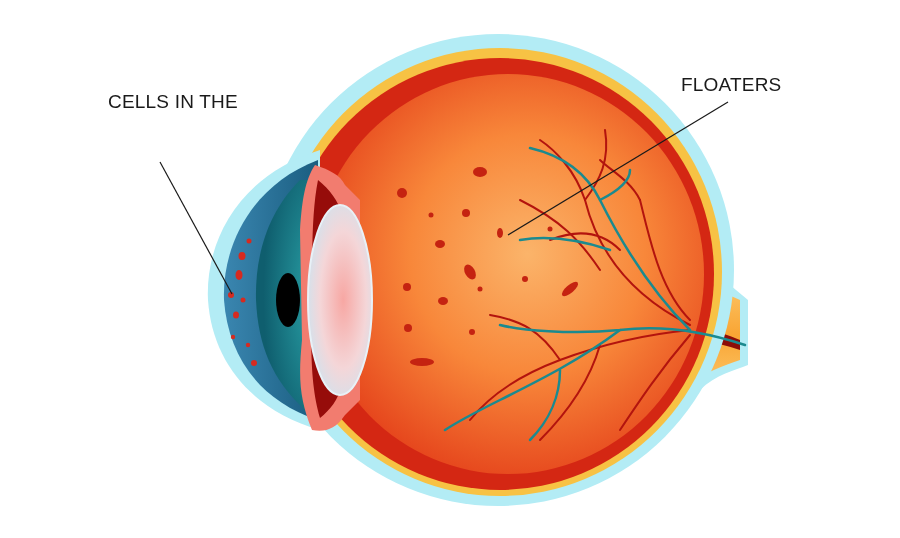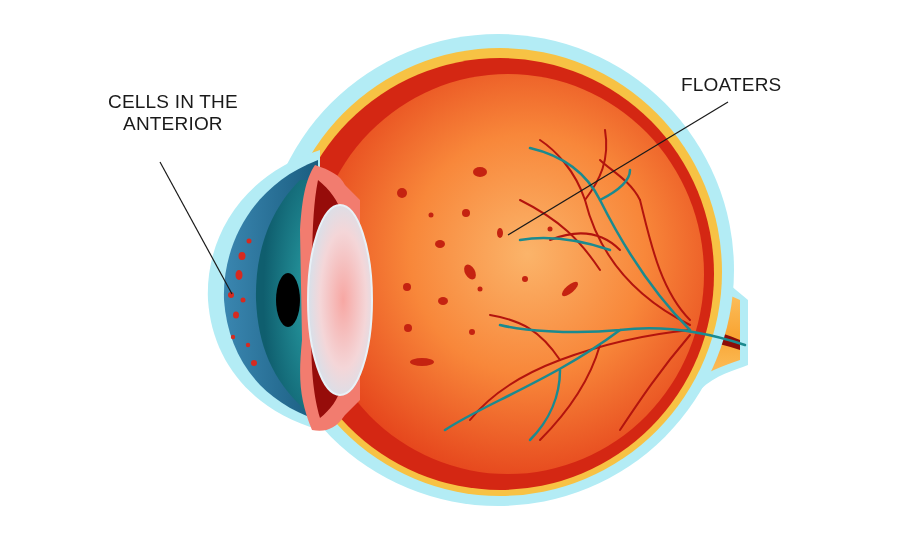--- a/index.html
+++ b/index.html
@@ -1,17 +1,17 @@
 <!DOCTYPE html>
 <html><head>
 <meta charset="utf-8">
 <style>
   html,body{margin:0;padding:0;background:#ffffff;}
   body{width:900px;height:538px;overflow:hidden;position:relative;font-family:"Liberation Sans",sans-serif;}
-  #stage{position:absolute;left:0;top:0;width:900px;height:402px;text-align:center;}
+  #stage{position:absolute;left:0;top:0;width:900px;height:402px;}
   .label{position:absolute;color:#1a1a1a;font-size:19px;line-height:22px;letter-spacing:0.2px;font-weight:normal;}
   .label .ln{display:block;}
   #label-cells{left:108px;top:91px;}
   #label-floaters{left:681px;top:74px;}
 </style>
 </head>
 <body>
 
 <div id="stage">
 <svg width="900" height="538" viewBox="0 0 900 538" xmlns="http://www.w3.org/2000/svg">
@@ -118,19 +118,18 @@
     <ellipse cx="422" cy="362" rx="12" ry="4"></ellipse>
     <circle cx="550" cy="229" r="2.5"></circle>
   </g>
 
   <line x1="160" y1="162" x2="232" y2="294" stroke="#1a1a1a" stroke-width="1.2"></line>
   <line x1="728" y1="102" x2="508" y2="235" stroke="#1a1a1a" stroke-width="1.2"></line>
 </svg>
 
 <div class="label" id="label-cells">
   <span class="ln">CELLS IN THE</span>
-  <span class="ln">ANTERIOR</span>
 </div>
 
 <div class="label" id="label-floaters">
   <span class="ln">FLOATERS</span>
 </div>
 </div>
 
 </body></html>

